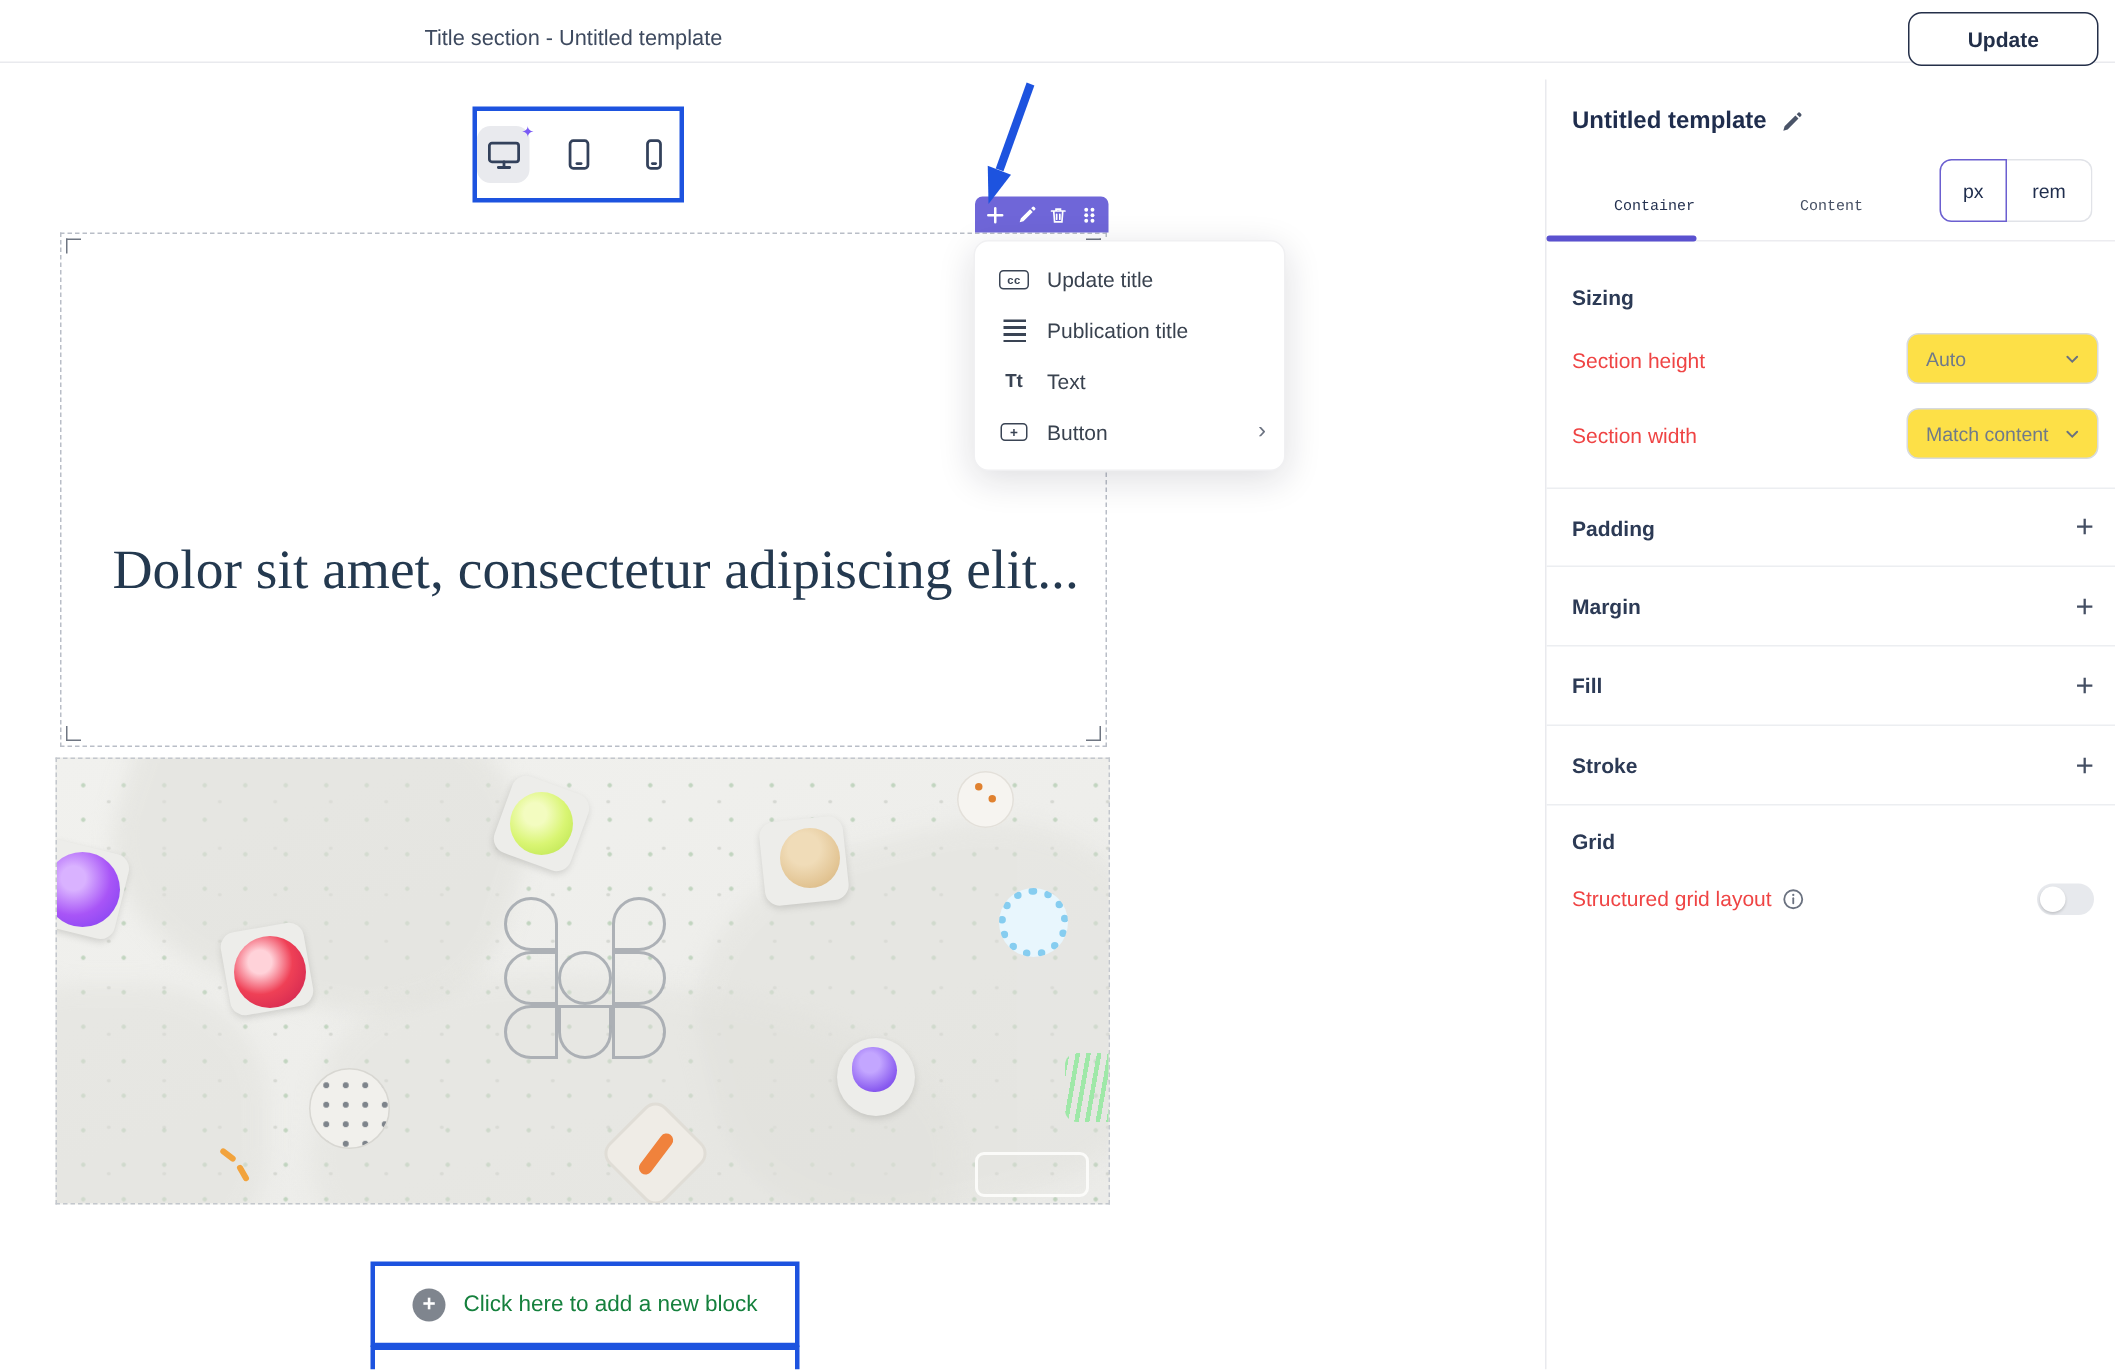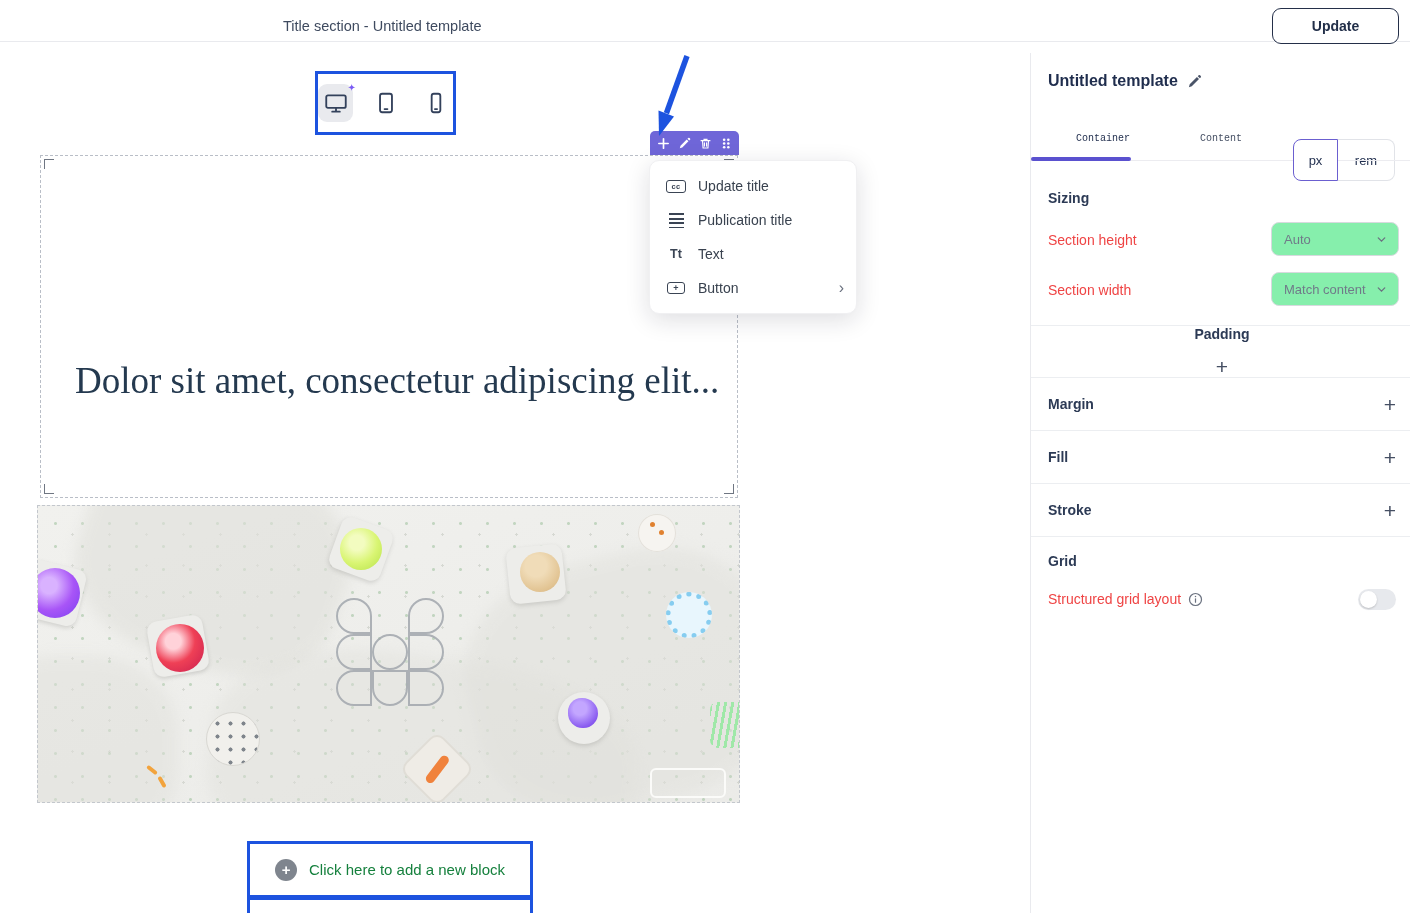--- a/index.html
+++ b/index.html
@@ -73,40 +73,40 @@
   
   .add-block-box { position:absolute; left:247px; top:788px; width:286px; height:57px; border:3px solid #1d53df; background:#fff; z-index:5; }
   .add-block-btn { width:100%; height:100%; background:#fff; border:none; display:flex; align-items:center; justify-content:center; gap:12px; cursor:pointer; }
   .plus-circle { width:22px; height:22px; border-radius:50%; background:#7f858e; color:#fff; font-size:15px; font-weight:700; display:flex; align-items:center; justify-content:center; line-height:1; }
   .add-block-label { font-size:15px; color:#15803d; }
   .anno-box-2 { position:absolute; left:247px; top:844px; width:286px; height:40px; border:3px solid #1d53df; background:#fff; z-index:4; }
 
   
   .sidebar { position:absolute; left:1030px; top:0; width:380px; height:860px; background:#fff; border-left:1px solid #e9eaee; }
   .sb-title { position:absolute; left:17px; top:19px; font-size:16px; font-weight:700; color:#1f2d4d; display:flex; align-items:center; gap:9px; }
-  .unit-toggle { position:absolute; right:15px; top:53px; height:42px; display:flex;margin-top:33px; }
+  .unit-toggle { position:absolute; right:15px; top:53px; height:42px; display:flex; }
   .unit-opt { height:42px; display:flex; align-items:center; justify-content:center; font-size:13px; color:#1f2d4d; background:#fff; cursor:pointer; }
   .unit-px { width:45px; border:1.5px solid #6b5fd0; border-radius:8px 0 0 8px; z-index:2; }
   .unit-rem { width:57px; border:1px solid #e1e3e8; border-left:none; border-radius:0 8px 8px 0; }
   .sb-tabs { position:absolute; left:17px; top:80px; display:flex; gap:42px; }
   .sb-tab { font-size:10px; color:#454f63; cursor:pointer; background:none; border:none; font-family:Liberation Mono, monospace;margin-left:28px; }
   .sb-tab.active { color:#243150; font-weight:500; }
   .tabs-divider { position:absolute; left:0; top:107px; width:380px; height:1px; background:#ececf0; }
   .tab-underline { position:absolute; left:0; top:104px; width:100px; height:3.5px; background:#5a51cf; border-radius:2px; z-index:2; }
   .sb-section-title { font-size:14px; font-weight:600; color:#2c3a55; }
   .sizing-title { position:absolute; left:17px; top:137px; }
   .sb-row-label { font-size:14px; color:#ef4444; }
   .row-h { position:absolute; left:17px; top:179px; }
   .row-w { position:absolute; left:17px; top:229px; }
-  .sb-select { position:absolute; right:11px; width:128px; height:34px; border:1px solid #d7dade; border-radius:8px; background:#86efac; display:flex; align-items:center; justify-content:space-between; padding:0 10px 0 12px; cursor:pointer; }
+  .sb-select { position:absolute; right:11px; width:128px; height:34px; border:1px solid #d7dade; border-radius:8px; background:#fde047; display:flex; align-items:center; justify-content:space-between; padding:0 10px 0 12px; cursor:pointer; }
   .sel-h { top:169px; } .sel-w { top:219px; }
   .sb-select span { font-size:13px; color:#707a89; }
   .exp-row { position:absolute; left:0; width:380px; height:53px; border-bottom:1px solid #eceef1; display:flex; align-items:center; justify-content:space-between; padding:0 15px 0 17px; cursor:pointer; }
   .exp-row .plus { font-size:21px; font-weight:300; color:#454f63; line-height:1; }
-  .exp-padding { top:272px; border-top:1px solid #eceef1;flex-direction:column; }
+  .exp-padding { top:272px; border-top:1px solid #eceef1; }
   .exp-margin { top:325px; } .exp-fill { top:378px; } .exp-stroke { top:431px; }
   .grid-title { position:absolute; left:17px; top:500px; }
   .grid-row-label { position:absolute; left:17px; top:538px; display:flex; align-items:center; gap:7px; }
   .toggle { position:absolute; right:14px; top:536px; width:38px; height:21px; border-radius:999px; background:#e7e9ed; border:none; cursor:pointer; }
   .toggle-knob { position:absolute; left:2px; top:2px; width:17px; height:17px; border-radius:50%; background:#fff; box-shadow:0 1px 2px rgba(0,0,0,.18); }
   svg { display:block; }
 </style>
 </head>
 <body>
 

